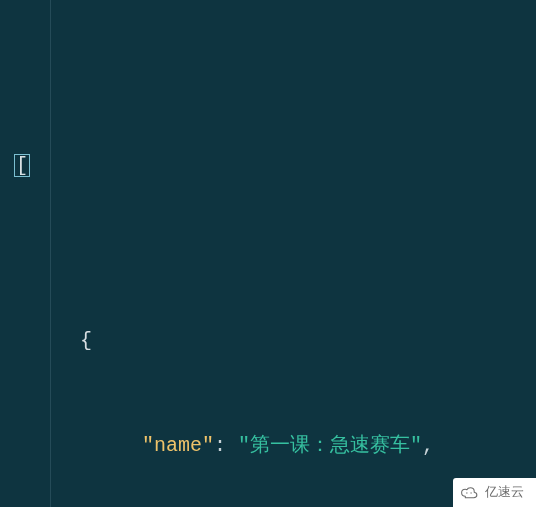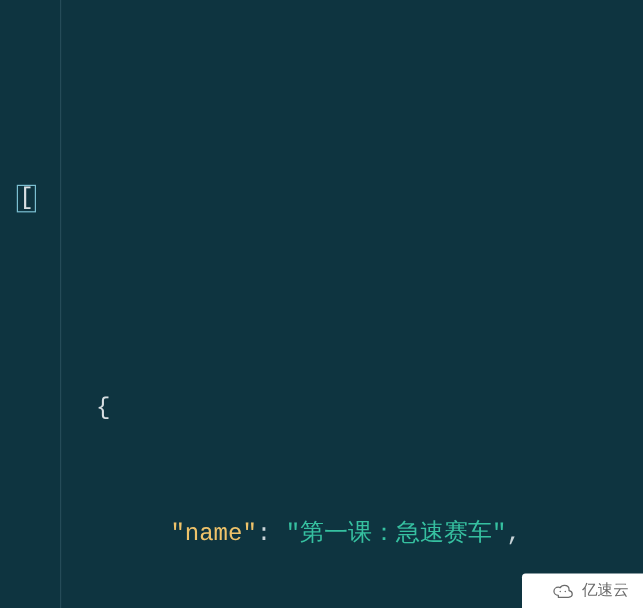--- a/index.html
+++ b/index.html
@@ -58,21 +58,21 @@
       display: block;
       padding-left: 0;
     }
     .indent1 { padding-left: 66px; }
     .indent2 { padding-left: 128px; }
     .watermark {
       position: absolute;
       right: 0;
       bottom: 0;
       background: #ffffff;
-      padding: 3px 12px 3px 24px;
+      padding: 3px 12px 3px 6px;
       display: flex;
       align-items: center;
       gap: 5px;
       font-size: 13px;
       color: #6b6b6b;
       border-top-left-radius: 3px;
       font-family: "Microsoft YaHei", sans-serif;
     }
     .watermark svg {
       width: 21px;

